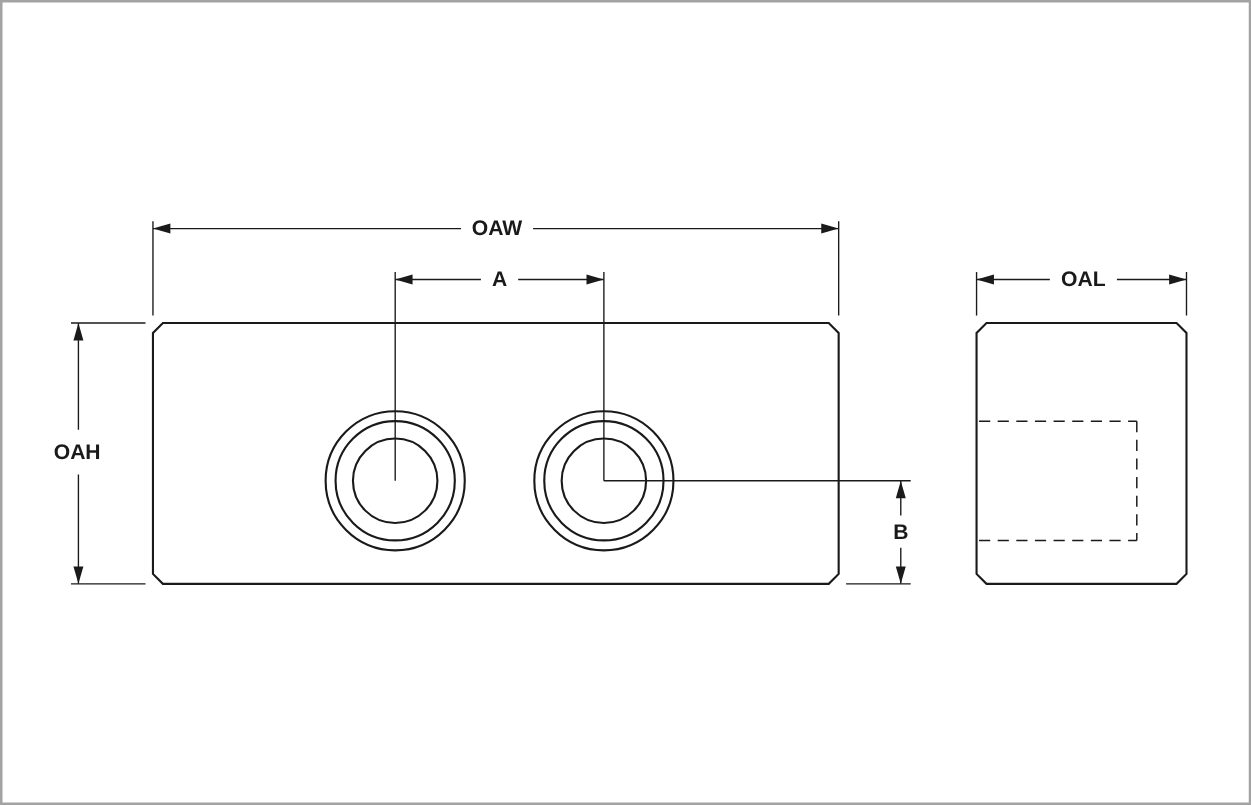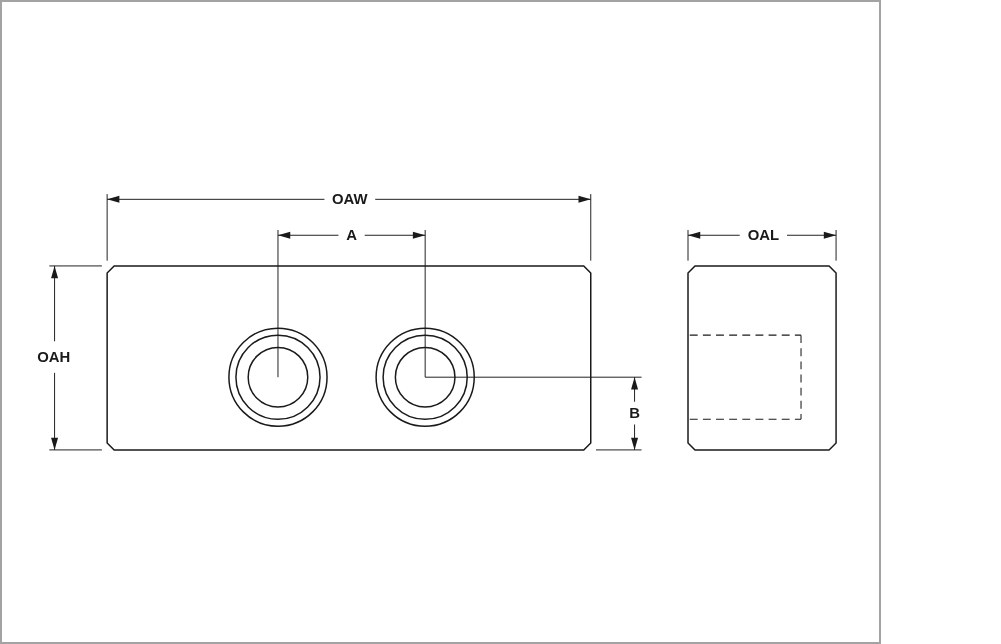--- a/index.html
+++ b/index.html
@@ -2,21 +2,21 @@
 <html style="--line: #1a1a1a; --border: #a3a3a3; --bg: #ffffff;"><head>
 <meta charset="utf-8">
 <style>
   :root{
     --line:#1a1a1a;
     --border:#a3a3a3;
     --bg:#ffffff;
   }
   html,body{margin:0;padding:0;background:#fff;}
   .page{
-    width:881px;height:644px;box-sizing:border-box;
+    width:1001px;height:644px;box-sizing:border-box;
     border:2px solid var(--border);
     background:var(--bg);
     position:relative;
     font-family:"Liberation Sans", sans-serif;
   }
   svg{display:block;width:100%;height:100%;}
   .obj{stroke:var(--line);stroke-width:1.7;fill:none;stroke-linejoin:miter;}
   .dim{stroke:var(--line);stroke-width:1.1;fill:none;}
   .hid{stroke:var(--line);stroke-width:1.2;fill:none;stroke-dasharray:9 6;}
   .arr{fill:var(--line);stroke:none;}

